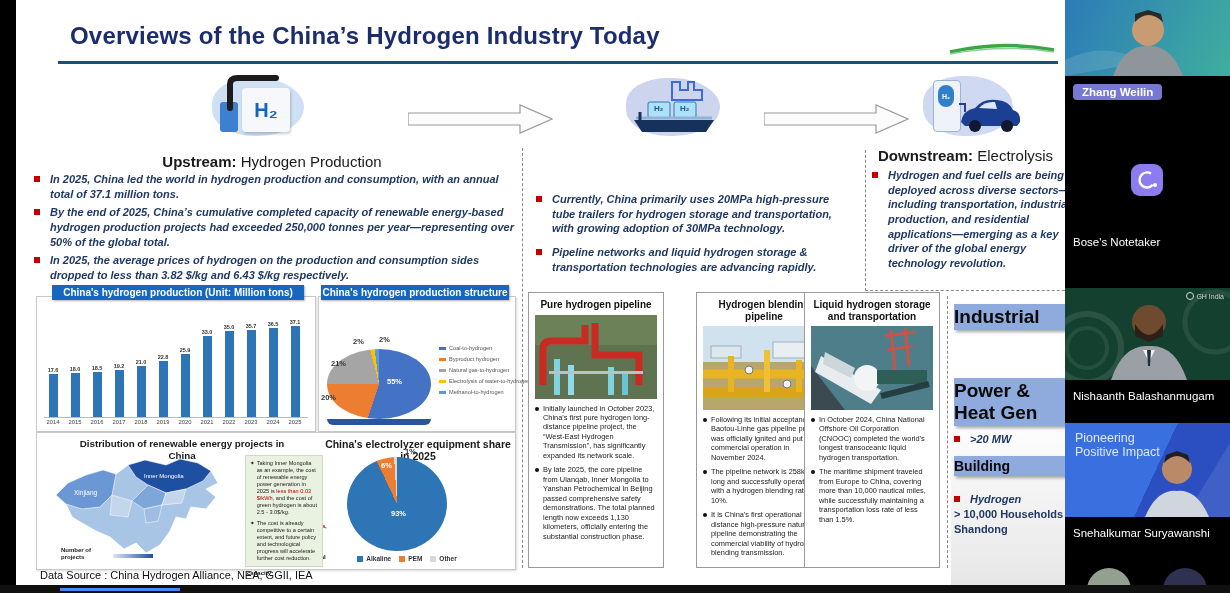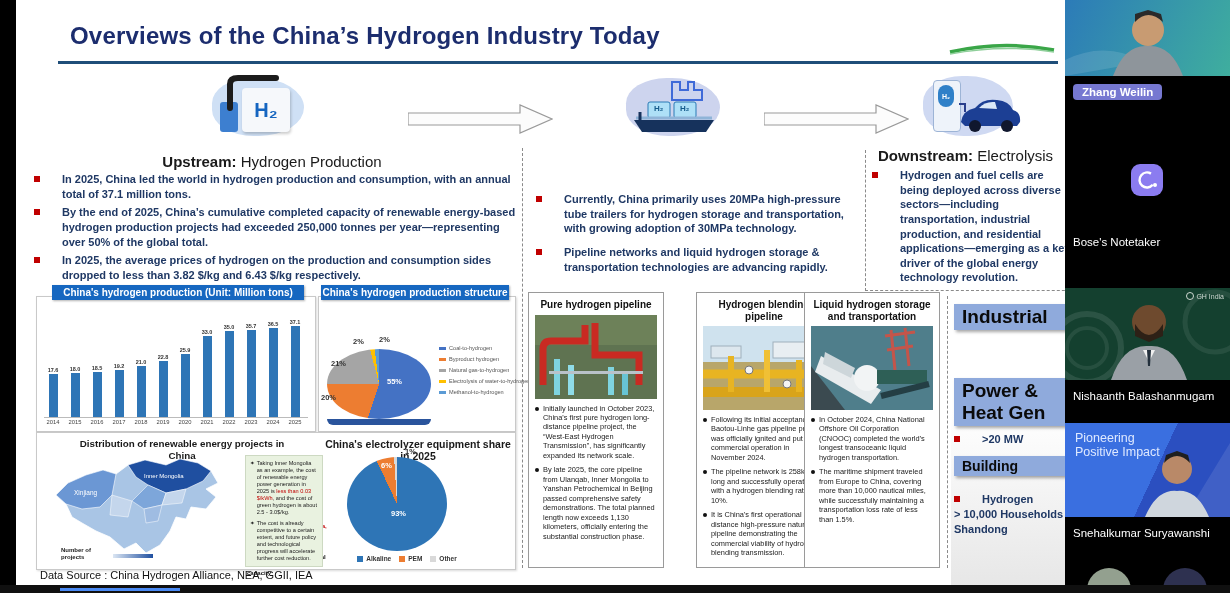--- a/index.html
+++ b/index.html
@@ -12,21 +12,21 @@
   #logo{left:928px;top:12px;width:116px;height:46px;text-align:center;}
   #logo .ltrs{font-size:31px;font-weight:bold;font-style:italic;color:#1a6bbf;letter-spacing:-2px;}
   #logo svg{position:absolute;left:4px;top:30px;}
   
   .blob{border-radius:46% 54% 52% 48%;}
   .flow-arrow{position:absolute;}
   
   .sec-title{font-size:15px;color:#1a1a1a;}
   .sec-title b{font-weight:bold;}
   
-  .bullet{display:flex;gap:22px;margin-bottom:4px;}
+  .bullet{display:flex;gap:10px;margin-bottom:4px;font-style:italic;}
   .bullet .sq{width:6px;height:6px;background:#c00000;margin-top:4px;flex:none;}
   .blue-text{color:#1f3864;font-weight:bold;font-size:11px;line-height:1.33;}
   .dashed-v{border-left:1px dashed #8a8a8a;}
   
   .panel{background:#fff;border:1px solid #c9c9c9;box-shadow:1px 1px 2px rgba(0,0,0,.15);}
   .ribbon{background:#1667c0;color:#fff;font-weight:bold;font-size:10px;text-align:center;line-height:15px;height:15px;box-shadow:1px 1px 2px rgba(0,0,0,.3);}
   #bars{display:flex;align-items:flex-end;gap:4px;border-bottom:1px solid #bbb;}
   .bar-col{width:18px;display:flex;flex-direction:column;justify-content:flex-end;align-items:center;}
   .bar-val{font-size:5.5px;color:#333;margin-bottom:1px;font-weight:bold;}
   .bar{width:9px;background:#2e75b6;}
@@ -48,21 +48,21 @@
   .red{color:#c00000;}
   #dist-text{font-size:6px;line-height:1.3;color:#111;font-weight:bold;}
   
   .card{position:absolute;top:292px;width:136px;height:276px;background:#fff;border:1px solid #9a9a9a;box-sizing:border-box;padding:6px 6px;}
   .card-title{font-size:10px;font-weight:bold;text-align:center;color:#111;line-height:1.15;margin-bottom:4px;}
   .card-photo{width:122px;height:84px;margin:0 auto 5px auto;display:block;}
   .card-bullet{display:flex;gap:4px;margin-bottom:5px;}
   .card-bullet .dot{width:4px;height:4px;border-radius:50%;background:#111;margin-top:3px;flex:none;}
   .card-bullet .ct{font-size:7.4px;line-height:1.28;color:#1a1a1a;}
   
-  .app-box{background:#8faadc;color:#0a0a0a;font-weight:bold;text-align:left;padding:2px 8px;box-shadow:2px 2px 3px rgba(0,0,0,.35);}
+  .app-box{background:#8faadc;color:#0a0a0a;font-weight:bold;text-align:left;padding:2px 0;box-shadow:2px 2px 3px rgba(0,0,0,.35);}
   
   #datasource{left:24px;top:569px;font-size:11px;color:#111;}
   #pagenum{left:1050px;top:566px;font-size:13px;font-weight:bold;color:#e03131;}
   #bottombar{left:0;top:585px;width:1230px;height:8px;background:#101010;}
   #progress{left:60px;top:588px;width:120px;height:3px;background:#4a8af4;}
   
   #sidebar{left:1065px;top:0;width:165px;height:593px;background:#000;}
   .tile{position:relative;width:165px;overflow:hidden;background:#000;}
   .cam{position:relative;width:165px;}
   .name-plain{color:#fff;font-size:11.5px;margin:10px 0 0 8px;}

